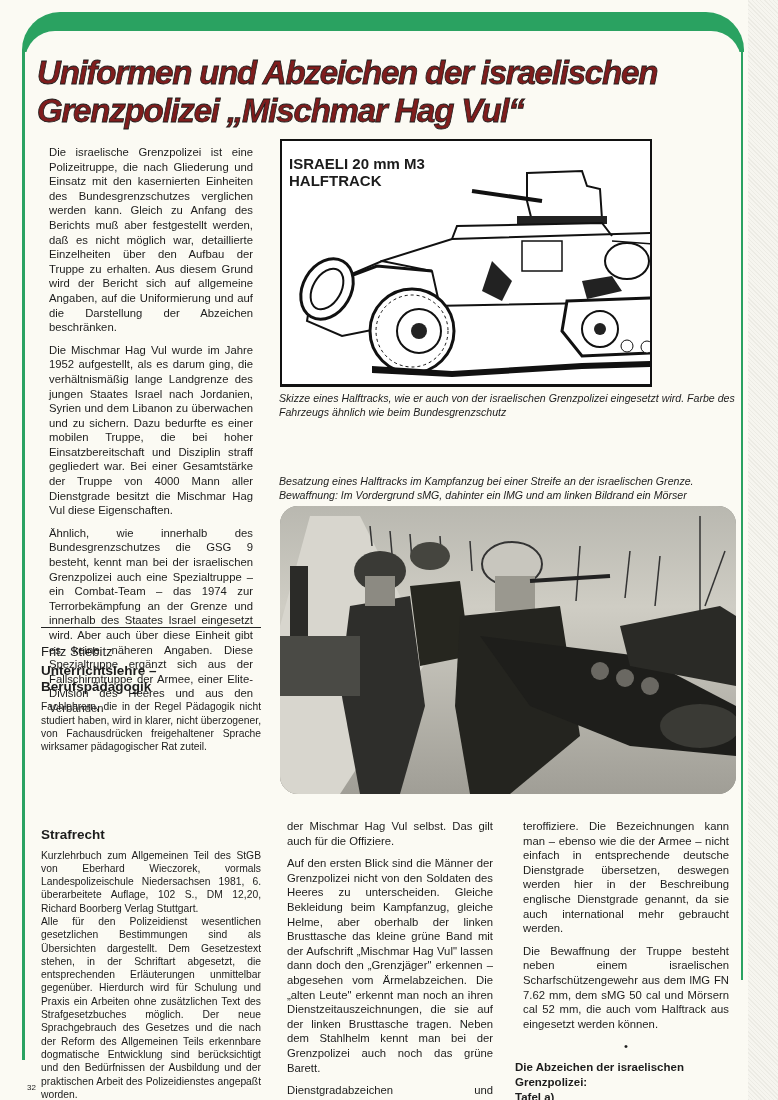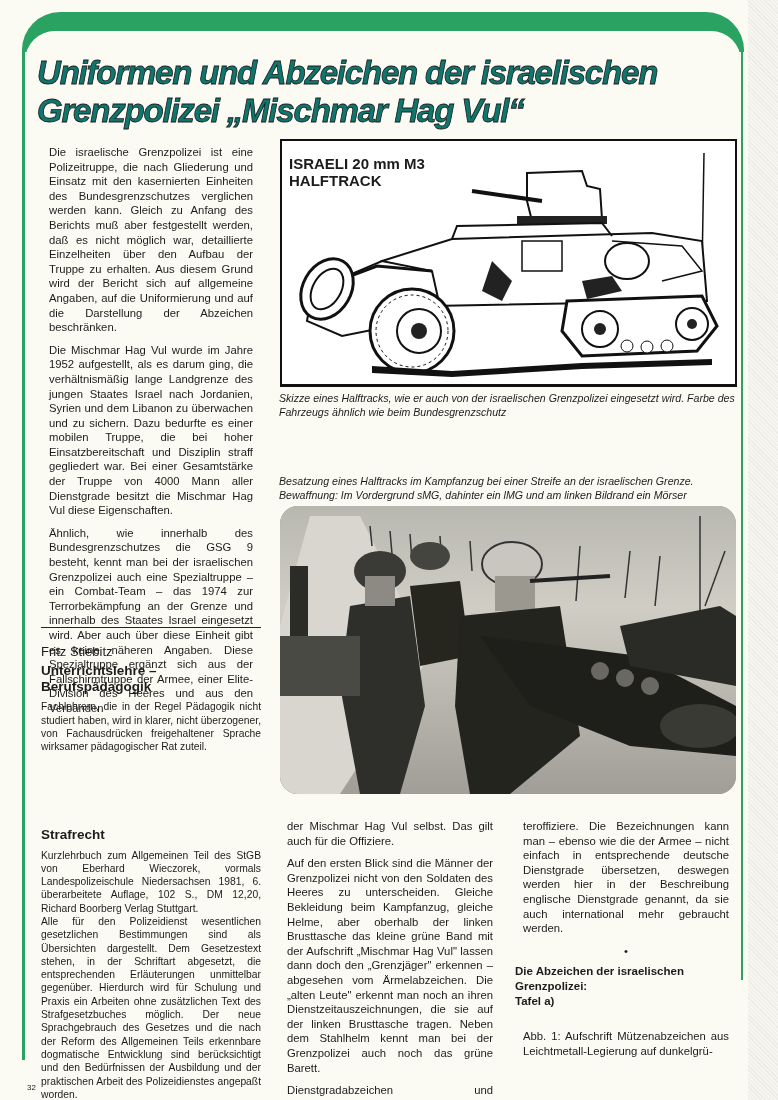--- a/index.html
+++ b/index.html
@@ -26,42 +26,42 @@
     position: absolute; left: 22px; top: 50px; width: 3px; height: 1010px; background: #2aa261;
   }
   .frame-right {
     position: absolute; left: 741px; top: 50px; width: 2px; height: 930px; background: #2aa261;
   }
   .title {
     position: absolute; left: 37px; top: 54px; width: 700px;
     font-family: "Liberation Sans", sans-serif;
     font-weight: 900; font-style: italic;
     font-size: 33px; line-height: 38px; letter-spacing: -1.2px;
-    color: #0f766e;
+    color: #7f1d1d;
     -webkit-text-stroke: 0.8px #1a1a1a;
   }
   .col {
     position: absolute; font-size: 11.3px; line-height: 14.6px;
     text-align: justify; hyphens: manual;
   }
   .col p { margin: 8px; }
   .col1 { left: 41px; top: 137px; width: 220px; }
   .rule {
     position: absolute; left: 41px; top: 627px; width: 220px; height: 1px; background: #222;
   }
   .review { position: absolute; left: 41px; width: 220px; font-size: 10.3px; line-height: 13.3px; text-align: justify; }
   .review .author { font-size: 13px; margin-bottom: 5px; }
   .review h3 { font-size: 13.5px; line-height: 15.5px; font-weight: bold; margin-bottom: 6px; text-align: left; }
   .review1 { top: 645px; }
   .review2 { top: 827px; }
   .page-number {
     position: absolute; left: 27px; top: 1083px; font-size: 8px;
   }
   .figure1 {
-    position: absolute; left: 280px; top: 139px; width: 457px; height: 248px;
+    position: absolute; left: 280px; top: 139px; width: 372px; height: 248px;
     border: 2px solid #111; border-bottom-width: 3px; background: #fff; overflow: hidden;
   }
   .figure1 .fig-label {
     position: absolute; left: 7px; top: 14px; font-weight: bold; font-size: 15px; line-height: 17px;
   }
   .figure1 svg { position: absolute; left: 0; top: 0; }
   .caption {
     position: absolute; font-style: italic; font-size: 10.6px; line-height: 14px; left: 279px; width: 470px;
   }
   .caption1 { top: 391px; }
@@ -212,17 +212,18 @@
 </div>
 
 <div class="col col2">
   <p>der Mischmar Hag Vul selbst. Das gilt auch für die Offiziere.</p>
   <p>Auf den ersten Blick sind die Männer der Grenzpolizei nicht von den Soldaten des Heeres zu unterscheiden. Gleiche Bekleidung beim Kampfanzug, gleiche Helme, aber oberhalb der linken Brusttasche das kleine grüne Band mit der Aufschrift „Mischmar Hag Vul" lassen dann doch den „Grenzjäger" erkennen – abgesehen vom Ärmelabzeichen. Die „alten Leute" erkennt man noch an ihren Dienstzeitauszeichnungen, die sie auf der linken Brusttasche tragen. Neben dem Stahlhelm kennt man bei der Grenzpolizei auch noch das grüne Barett.</p>
   <p>Dienstgradabzeichen und Dienstgradbezeichnungen sind typisch israelisch, mit Ausnahme der Winkeltressen für die Un-</p>
 </div>
 
 <div class="col col3">
   <p>teroffiziere. Die Bezeichnungen kann man – ebenso wie die der Armee – nicht einfach in entsprechende deutsche Dienstgrade übersetzen, deswegen werden hier in der Beschreibung englische Dienstgrade genannt, da sie auch international mehr gebraucht werden.</p>
+  <p>Die Bewaffnung der Truppe besteht neben einem israelischen Scharfschützengewehr aus dem lMG FN 7.62 mm, dem sMG 50 cal und Mörsern cal 52 mm, die auch vom Halftrack aus eingesetzt werden können.</p>
   <div class="dot">•</div>
   <h4>Die Abzeichen der israelischen Grenzpolizei:</h4>
   <div class="tafel">Tafel a)</div>
   <p>Abb. 1: Aufschrift Mützenabzeichen aus Leichtmetall-Legierung auf dunkelgrü-</p>
 </div>
 
 </body></html>

